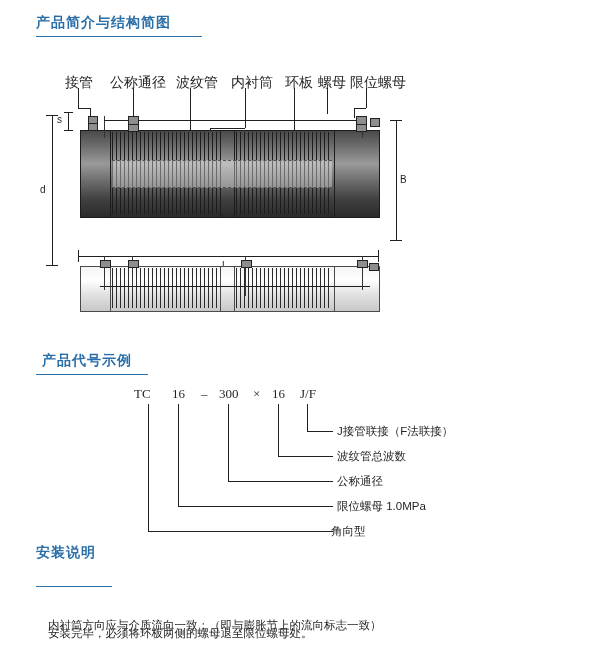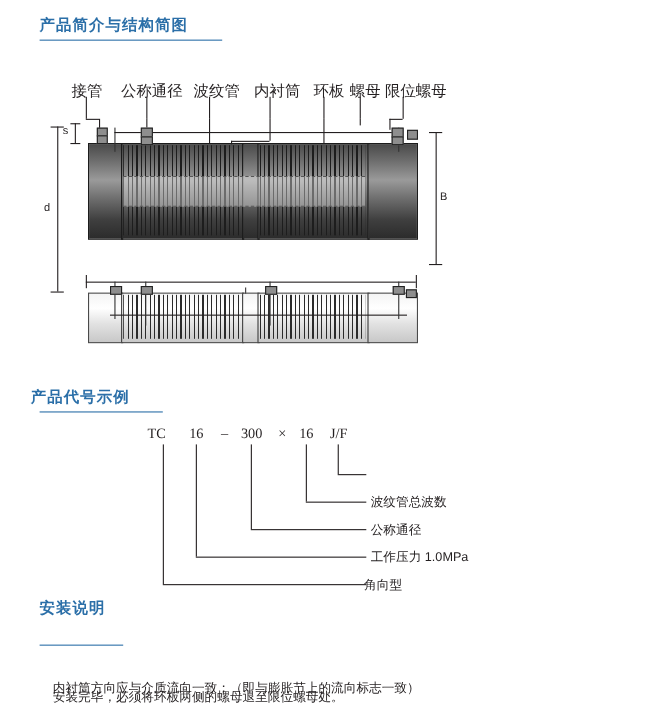--- a/index.html
+++ b/index.html
@@ -235,21 +235,21 @@
   <div class="rod" style="left:245px; top:196px; height:40px;"></div>
   <div class="rod" style="left:362px; top:196px; height:34px;"></div>
 
   <div class="nut" style="left:100px; top:200px; width:9px; height:6px;"></div>
   <div class="nut" style="left:128px; top:200px; width:9px; height:6px;"></div>
   <div class="nut" style="left:241px; top:200px; width:9px; height:6px;"></div>
   <div class="nut" style="left:357px; top:200px; width:9px; height:6px;"></div>
   <div class="nut" style="left:369px; top:203px; width:8px; height:6px;"></div>
 </div>
 
-<div class="section-title" style="left:28px; top:352px;text-align:right;">产品代号示例</div>
+<div class="section-title" style="left:42px; top:352px;text-align:right;">产品代号示例</div>
 <div class="title-underline" style="left:36px; top:374px; width:112px;"></div>
 
 <div id="code-wrap">
 
   <div class="code-token" style="left:134px; top:8px;">TC</div>
   <div class="code-token" style="left:172px; top:8px;">16</div>
   <div class="code-token" style="left:201px; top:8px;">–</div>
   <div class="code-token" style="left:219px; top:8px;">300</div>
   <div class="code-token" style="left:253px; top:8px;">×</div>
   <div class="code-token" style="left:272px; top:8px;">16</div>
@@ -263,23 +263,24 @@
 
   <div class="lead vline" style="left:228px; top:26px; height:77px;"></div>
   <div class="lead hline" style="left:228px; top:103px; width:105px;"></div>
 
   <div class="lead vline" style="left:178px; top:26px; height:102px;"></div>
   <div class="lead hline" style="left:178px; top:128px; width:155px;"></div>
 
   <div class="lead vline" style="left:148px; top:26px; height:127px;"></div>
   <div class="lead hline" style="left:148px; top:153px; width:185px;"></div>
 
+  <div class="code-desc" style="left:337px; top:46px;">J接管联接（F法联接）</div>
   <div class="code-desc" style="left:337px; top:71px;">波纹管总波数</div>
   <div class="code-desc" style="left:337px; top:96px;">公称通径</div>
-  <div class="code-desc" style="left:337px; top:121px;">工作压力 1.0MPa</div>
+  <div class="code-desc" style="left:337px; top:121px;">限位螺母 1.0MPa</div>
   <div class="code-desc" style="left:331px; top:146px;">角向型</div>
 </div>
 
 <div class="section-title" style="left:36px; top:544px;">安装说明</div>
 <div class="title-underline" style="left:36px; top:586px; width:76px;"></div>
 
 <div id="notes-wrap">
   <div class="note-line" style="left:48px; top:28px;">内衬筒方向应与介质流向一致；（即与膨胀节上的流向标志一致）</div>
   <div class="note-line" style="left:48px; top:36px;">安装完毕，必须将环板两侧的螺母退至限位螺母处。</div>
 </div>

